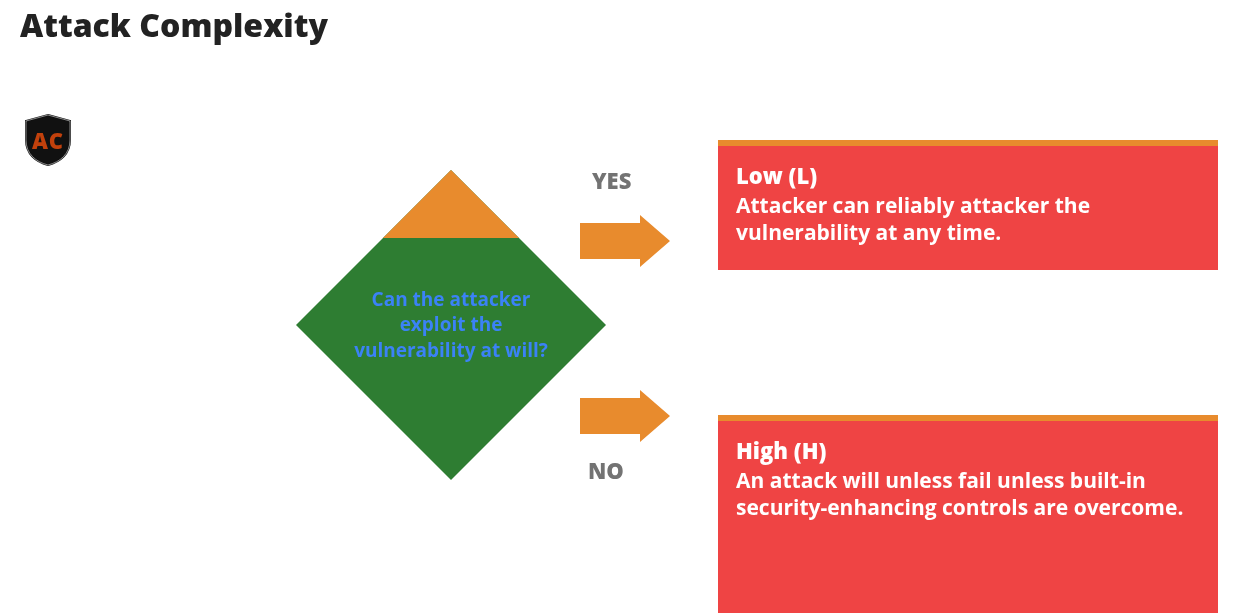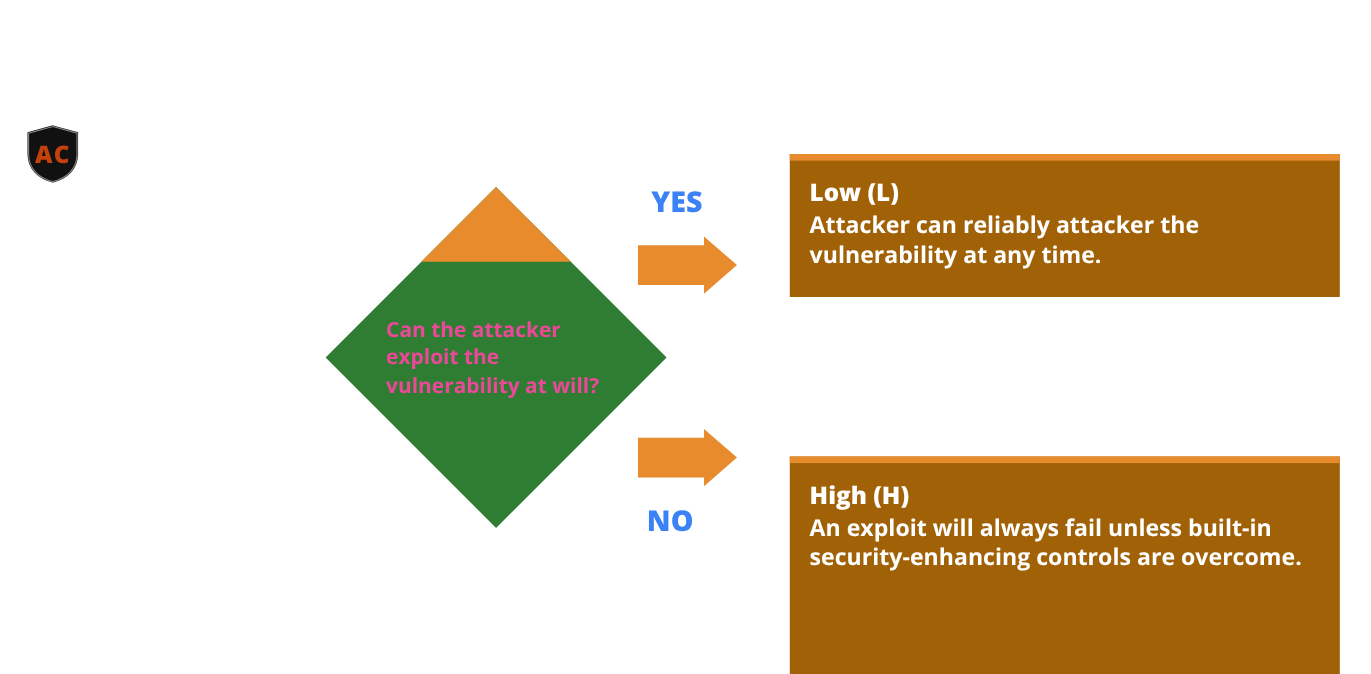--- a/index.html
+++ b/index.html
@@ -6,39 +6,39 @@
 body{font-family:"Open Sans","Segoe UI",Arial,sans-serif;background:#fff;width:1246px;height:613px;position:relative;color:#222}
 .title{position:absolute;left:20px;top:6px;font-size:32px;font-weight:800;line-height:1.2}
 .badge{position:absolute;left:20px;top:112px}
 .badge svg{width:56px;height:56px}
 .badge-txt{position:absolute;left:0;top:0;width:56px;height:56px;display:flex;align-items:center;justify-content:center;color:#c2410c;font-weight:800;font-size:22px;letter-spacing:1px}
 .diamond-wrap{position:absolute;left:296px;top:170px;width:310px;height:310px}
 .diamond{width:310px;height:310px;position:relative}
 .diamond-cap{position:absolute;left:50%;top:0;transform:translateX(-50%);width:0;height:0;border-left:68px solid transparent;border-right:68px solid transparent;border-bottom:68px solid #e88b2d}
 .diamond-body{position:absolute;left:0;top:0;width:310px;height:310px}
 .diamond-body svg{width:310px;height:310px}
-.diamond-text{position:absolute;left:0;top:0;width:310px;height:310px;display:flex;align-items:center;justify-content:center;color:#ec4899;font-weight:700;font-size:19px;line-height:1.35;padding:0 55px}
+.diamond-text{position:absolute;left:0;top:0;width:310px;height:310px;display:flex;align-items:center;justify-content:center;text-align:center;color:#3b82f6;font-weight:700;font-size:19px;line-height:1.35;padding:0 55px}
 .arrow{position:absolute}
 .arrow svg{width:90px;height:52px}
 .arrow-yes{left:580px;top:215px}
 .arrow-no{left:580px;top:390px}
-.lab{position:absolute;font-size:26px;font-weight:800;color:#3b82f6}
+.lab{position:absolute;font-size:22px;font-weight:800;color:#737373}
 .lab-yes{left:592px;top:165px}
 .lab-no{left:588px;top:455px}
-.panel{position:absolute;left:718px;width:500px;background:#a16207;color:#fff;border-top:6px solid #e88b2d;padding:14px 18px 18px 18px}
+.panel{position:absolute;left:718px;width:500px;background:#ef4444;color:#fff;border-top:6px solid #e88b2d;padding:14px 18px 18px 18px}
 .panel-yes{top:140px;height:130px}
 .panel-no{top:415px;height:204px}
 .panel-title{font-size:22px;font-weight:800;margin-bottom:2px}
 .panel-body{font-size:21px;font-weight:700;line-height:1.3}
 </style>
 </head>
 <body>
 
 <div class="title">
-  <br>
+  <span>Attack Complexity</span><br>
 </div>
 
 <div class="badge">
   <svg viewBox="0 0 56 56">
     <path d="M28 3 L50 9 L50 28 C50 42 40 50 28 53 C16 50 6 42 6 28 L6 9 Z" fill="#111" stroke="#111" stroke-width="2"></path>
     <path d="M28 3 L50 9 L50 28 C50 42 40 50 28 53 C16 50 6 42 6 28 L6 9 Z" fill="none" stroke="#fff" stroke-width="1" opacity="0.5"></path>
   </svg>
   <div class="badge-txt">AC</div>
 </div>
 
@@ -68,14 +68,14 @@
 </div>
 <div class="lab lab-no">NO</div>
 
 <div class="panel panel-yes">
   <div class="panel-title">Low (L)</div>
   <div class="panel-body">Attacker can reliably attacker the vulnerability at any time.</div>
 </div>
 
 <div class="panel panel-no">
   <div class="panel-title">High (H)</div>
-  <div class="panel-body">An exploit will always fail unless built-in security-enhancing controls are overcome.</div>
+  <div class="panel-body">An attack will unless fail unless built-in security-enhancing controls are overcome.</div>
 </div>
 
 </body></html>

